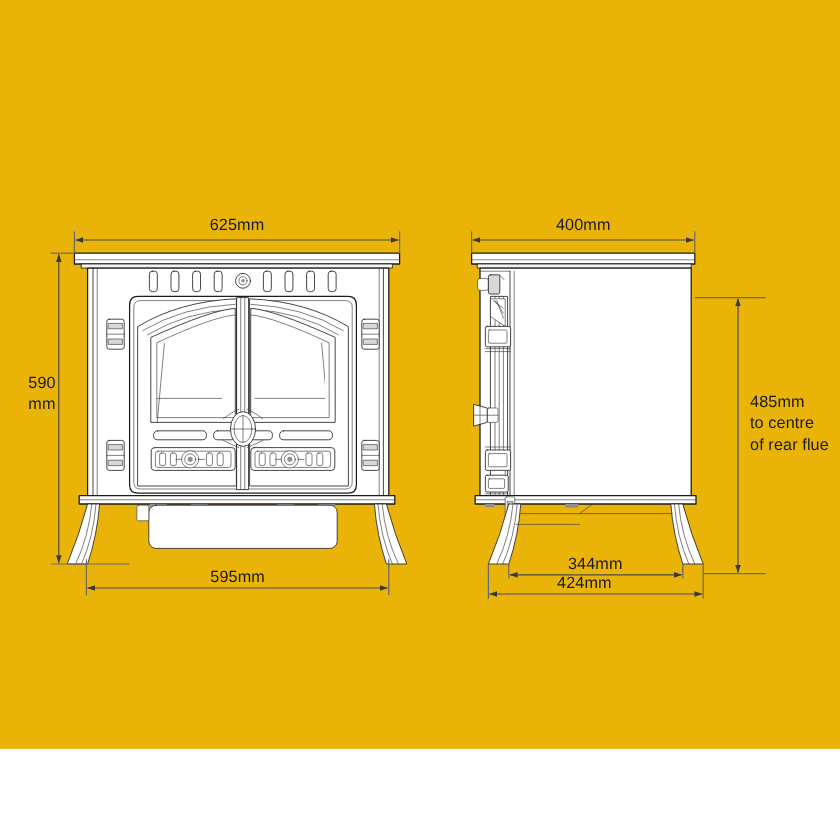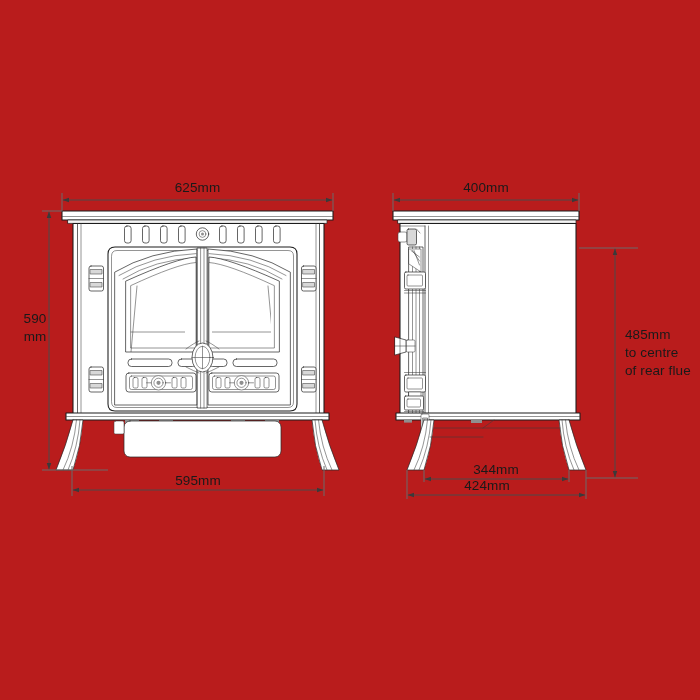--- a/index.html
+++ b/index.html
@@ -9,22 +9,22 @@
   }
   body {
     width: 700px;
     height: 700px;
     font-family: "Liberation Sans", sans-serif;
     overflow: hidden;
   }
   #drawing-root {
     position: relative;
     width: 700px;
-    height: 700px;
-    background: #b91c1c;
+    height: 624px;
+    background: #eab308;
   }
   svg.tech-drawing {
     display: block;
     width: 700px;
     height: 700px;
   }
   .dim-text {
     font-family: "Liberation Sans", sans-serif;
     font-size: 13.5px;
     fill: #1a1a1a;

